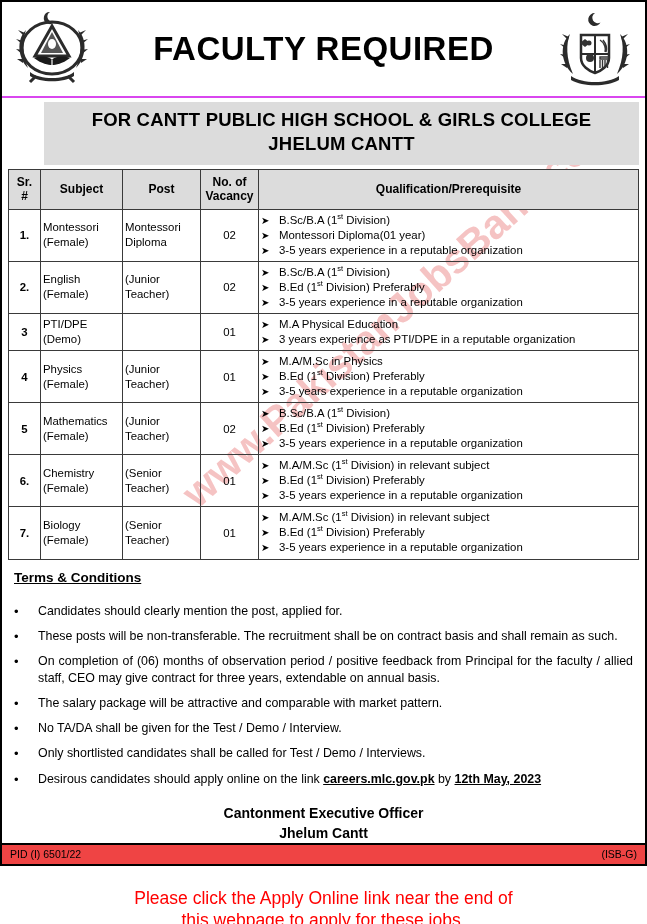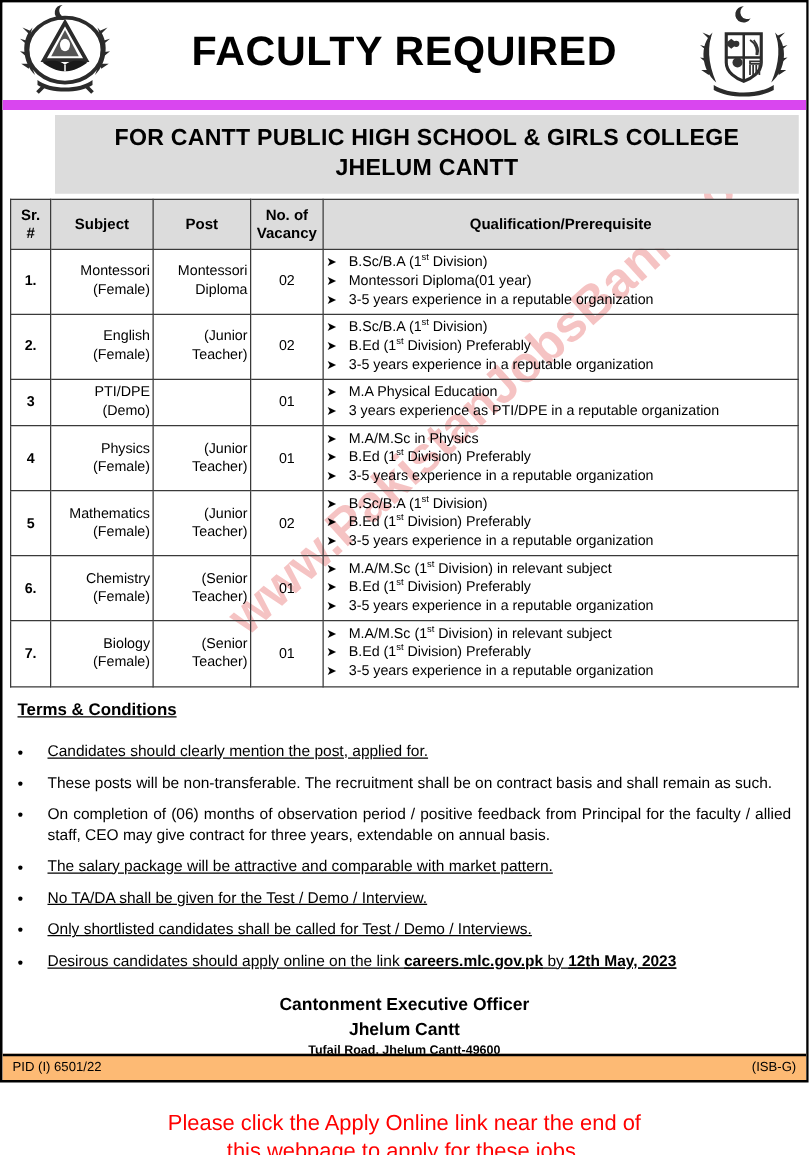--- a/index.html
+++ b/index.html
@@ -37,22 +37,22 @@
     white-space: nowrap;
     pointer-events: none;
     z-index: 5;
     opacity: .85;
     font-family: "Liberation Sans", sans-serif;
   }
 
   
   .header-band {
     position: relative;
-    height: 86px;
-    border-bottom: 8px solid #d946ef;
+    height: 96px;
+    border-bottom: 2px solid #d946ef;
     display: flex;
     align-items: center;
     justify-content: space-between;
     padding: 0 10px;
     background: #fff;
     z-index: 6;
   }
   .logo-box { width: 80px; height: 78px; flex: 0 0 80px; }
   .headline {
     flex: 1 1 auto;
@@ -97,21 +97,21 @@
     font-size: 12px;
     padding: 5px 2px;
     line-height: 1.2;
   }
   .col-sr   { width: 32px; }
   .col-sub  { width: 82px; }
   .col-post { width: 78px; }
   .col-vac  { width: 58px; }
 
   td.c-sr   { text-align: center; font-weight: bold; font-size: 12px; }
-  td.c-sub, td.c-post { text-align: right; line-height: 1.3; }
+  td.c-sub, td.c-post { text-align: left; line-height: 1.3; }
   td.c-vac  { text-align: center; }
   td.c-qual { padding: 3px 4px 3px 8px; }
 
   .qual-line {
     display: flex;
     align-items: baseline;
     line-height: 1.32;
     font-size: 11.4px;
     white-space: nowrap;
   }
@@ -132,21 +132,21 @@
     margin-bottom: 18px;
   }
   .bullet-row {
     display: flex;
     margin-bottom: 8px;
     font-size: 12.4px;
     line-height: 1.34;
   }
   .bullet-dot { flex: 0 0 24px; font-size: 13px; line-height: 1.34; }
   .bullet-text { flex: 1 1 auto; text-align: justify; }
-  .bullet-text.nojust { text-align: left; text-decoration: underline; }
+  .bullet-text.nojust { text-align: left; }
   .b-strong { font-weight: bold; text-decoration: underline; }
 
   
   .contact {
     text-align: center;
     padding: 8px 0 10px 0;
     line-height: 1.42;
     position: relative;
     z-index: 6;
   }
@@ -155,21 +155,21 @@
 
   
   .pid-bar {
     border-top: 2px solid #000;
     display: flex;
     justify-content: space-between;
     padding: 3px 8px 4px 8px;
     font-size: 10.5px;
     position: absolute;
     left: 0; right: 0; bottom: 0;
-    background: #fdba74;
+    background: #ef4444;
     z-index: 6;
   }
 
   
   .red-notice {
     text-align: center;
     color: #ff0000;
     font-size: 17.5px;
     line-height: 1.28;
     padding-top: 21px;

